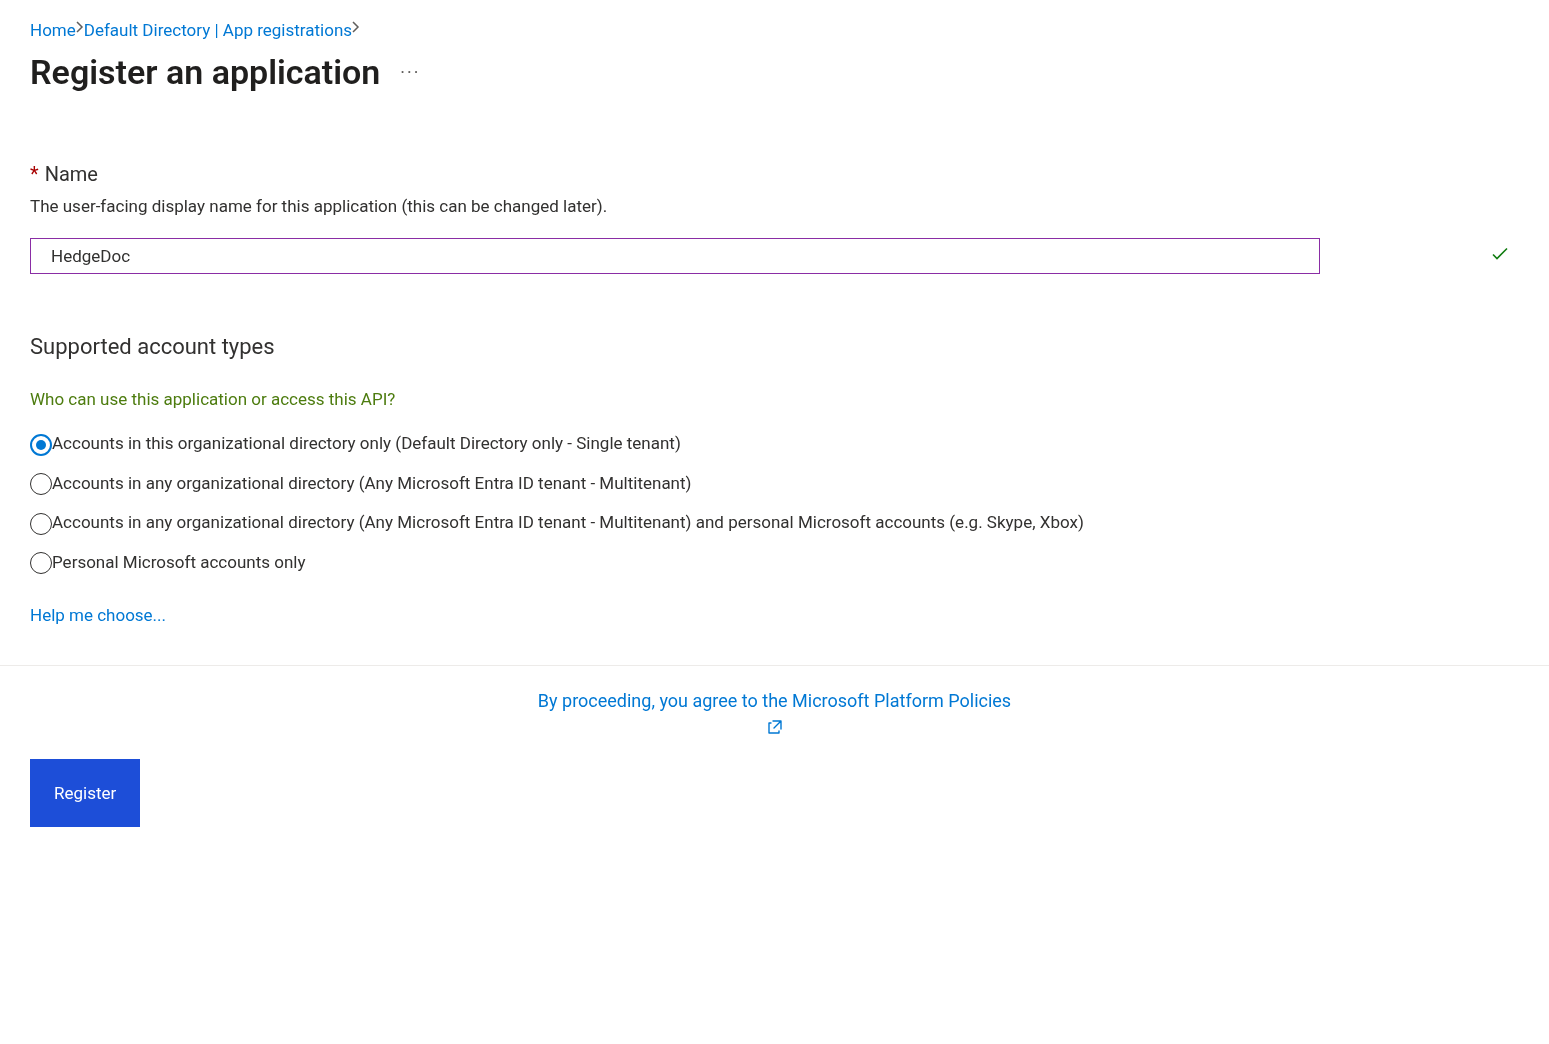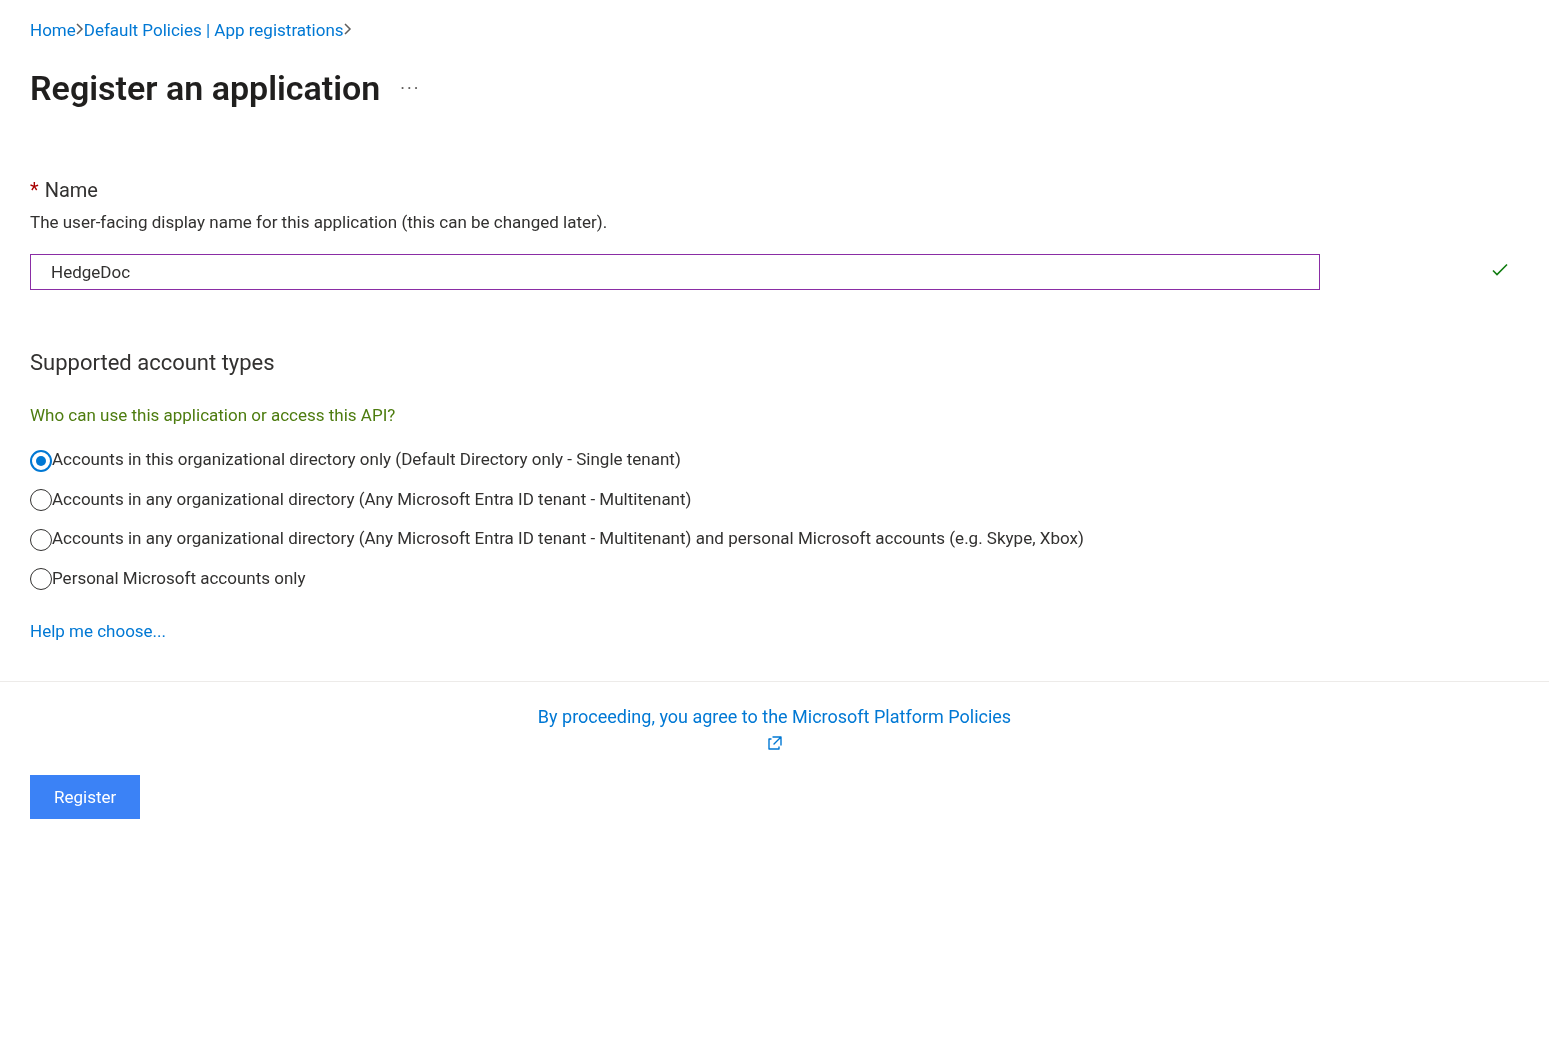--- a/index.html
+++ b/index.html
@@ -9,23 +9,22 @@
       color: #323130;
       padding: 20px 30px;
       font-size: 16px;
       width: 1549px;
     }
     a { color: #0078d4; text-decoration: none; cursor: pointer; }
 
     
     .breadcrumb {
       display: flex;
-      align-items: center;
-      font-size: 17px;
-      margin-bottom: 28px;
+      font-size: 17px;
+      margin-bottom: 12px;
     }
     .breadcrumb .sep { color: #605e5c; font-size: 14px; }
 
     
     .title-row {
       display: flex;
       align-items: center;
       gap: 20px;
       margin-bottom: 70px;
     }
@@ -145,43 +144,43 @@
       margin-bottom: 24px;
       display: flex;
       align-items: center;
       gap: 8px;
       flex-direction: column;
     }
     .ext-icon { color: #0078d4; display: inline-flex; }
 
     
     .primary-btn {
-      background: #3b82f6;
+      background: #1d4ed8;
       color: #ffffff;
       border: none;
       font-size: 17px;
       font-family: inherit;
-      padding: 12px 24px;
+      padding: 24px 24px;
       cursor: pointer;
     }
   </style>
 </head>
 <body>
 
 
 
 
 <nav class="breadcrumb">
   <a>Home</a>
   <span class="sep">
     <svg width="8" height="12" viewBox="0 0 8 12" fill="none">
         <path d="M1 1l5 5-5 5" stroke="#605e5c" stroke-width="1.5" fill="none"></path>
       </svg>
   </span>
-  <a>Default Policies | App registrations</a>
+  <a>Default Directory | App registrations</a>
   <span class="sep">
     <svg width="8" height="12" viewBox="0 0 8 12" fill="none">
         <path d="M1 1l5 5-5 5" stroke="#605e5c" stroke-width="1.5" fill="none"></path>
       </svg>
   </span>
 </nav>
 
 
 <div class="title-row">
   <h1 class="page-title">Register an application</h1>

